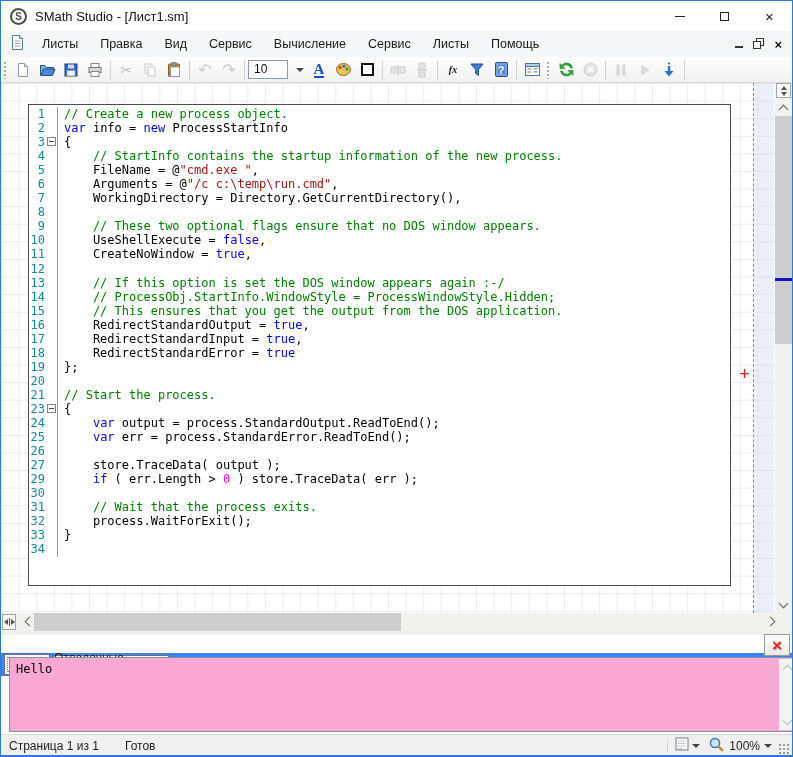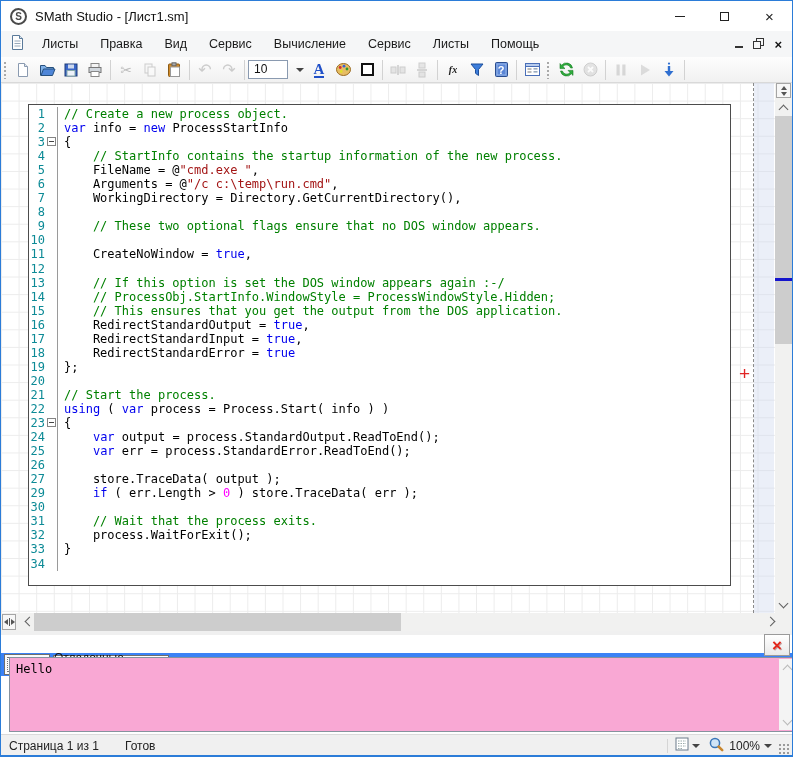--- a/index.html
+++ b/index.html
@@ -343,33 +343,32 @@
       <div>
           <div class="cl"><span class="gw">1</span><span class="ct"><span class="tk-c">// Create a new process object.</span></span></div>
           <div class="cl"><span class="gw">2</span><span class="ct"><span class="tk-k">var</span><span class="tk-p"> info = </span><span class="tk-k">new</span><span class="tk-p"> ProcessStartInfo</span></span></div>
           <div class="cl"><span class="gw">3<span class="fold"></span></span><span class="ct"><span class="tk-p">{</span></span></div>
           <div class="cl"><span class="gw">4</span><span class="ct"><span class="tk-c">    // StartInfo contains the startup information of the new process.</span></span></div>
           <div class="cl"><span class="gw">5</span><span class="ct"><span class="tk-p">    FileName = @</span><span class="tk-s">"cmd.exe "</span><span class="tk-p">,</span></span></div>
           <div class="cl"><span class="gw">6</span><span class="ct"><span class="tk-p">    Arguments = @</span><span class="tk-s">"/c c:\temp\run.cmd"</span><span class="tk-p">,</span></span></div>
           <div class="cl"><span class="gw">7</span><span class="ct"><span class="tk-p">    WorkingDirectory = Directory.GetCurrentDirectory(),</span></span></div>
           <div class="cl"><span class="gw">8</span><span class="ct"></span></div>
           <div class="cl"><span class="gw">9</span><span class="ct"><span class="tk-c">    // These two optional flags ensure that no DOS window appears.</span></span></div>
-          <div class="cl"><span class="gw">10</span></div>
+          <div class="cl"><span class="gw">10</span><span class="ct"><span class="tk-p">    UseShellExecute = </span><span class="tk-k">false</span><span class="tk-p">,</span></span></div>
           <div class="cl"><span class="gw">11</span><span class="ct"><span class="tk-p">    CreateNoWindow = </span><span class="tk-k">true</span><span class="tk-p">,</span></span></div>
           <div class="cl"><span class="gw">12</span><span class="ct"></span></div>
           <div class="cl"><span class="gw">13</span><span class="ct"><span class="tk-c">    // If this option is set the DOS window appears again :-/</span></span></div>
           <div class="cl"><span class="gw">14</span><span class="ct"><span class="tk-c">    // ProcessObj.StartInfo.WindowStyle = ProcessWindowStyle.Hidden;</span></span></div>
           <div class="cl"><span class="gw">15</span><span class="ct"><span class="tk-c">    // This ensures that you get the output from the DOS application.</span></span></div>
           <div class="cl"><span class="gw">16</span><span class="ct"><span class="tk-p">    RedirectStandardOutput = </span><span class="tk-k">true</span><span class="tk-p">,</span></span></div>
           <div class="cl"><span class="gw">17</span><span class="ct"><span class="tk-p">    RedirectStandardInput = </span><span class="tk-k">true</span><span class="tk-p">,</span></span></div>
           <div class="cl"><span class="gw">18</span><span class="ct"><span class="tk-p">    RedirectStandardError = </span><span class="tk-k">true</span></span></div>
           <div class="cl"><span class="gw">19</span><span class="ct"><span class="tk-p">};</span></span></div>
           <div class="cl"><span class="gw">20</span><span class="ct"></span></div>
           <div class="cl"><span class="gw">21</span><span class="ct"><span class="tk-c">// Start the process.</span></span></div>
-          <div class="cl"><span class="gw">22</span><span class="ct"><span class="tk-k">using</span><span class="tk-p"> ( </span><span class="tk-k">var</span><span class="tk-p"> process = Process.Start( info ) )</span></span></div>
           <div class="cl"><span class="gw">23<span class="fold"></span></span><span class="ct"><span class="tk-p">{</span></span></div>
           <div class="cl"><span class="gw">24</span><span class="ct"><span class="tk-p">    </span><span class="tk-k">var</span><span class="tk-p"> output = process.StandardOutput.ReadToEnd();</span></span></div>
           <div class="cl"><span class="gw">25</span><span class="ct"><span class="tk-p">    </span><span class="tk-k">var</span><span class="tk-p"> err = process.StandardError.ReadToEnd();</span></span></div>
           <div class="cl"><span class="gw">26</span><span class="ct"></span></div>
           <div class="cl"><span class="gw">27</span><span class="ct"><span class="tk-p">    store.TraceData( output );</span></span></div>
           <div class="cl"><span class="gw">29</span><span class="ct"><span class="tk-p">    </span><span class="tk-k">if</span><span class="tk-p"> ( err.Length &gt; </span><span class="tk-nm">0</span><span class="tk-p"> ) store.TraceData( err );</span></span></div>
           <div class="cl"><span class="gw">30</span><span class="ct"></span></div>
           <div class="cl"><span class="gw">31</span><span class="ct"><span class="tk-c">    // Wait that the process exits.</span></span></div>
           <div class="cl"><span class="gw">32</span><span class="ct"><span class="tk-p">    process.WaitForExit();</span></span></div>
           <div class="cl"><span class="gw">33</span><span class="ct"><span class="tk-p">}</span></span></div>

